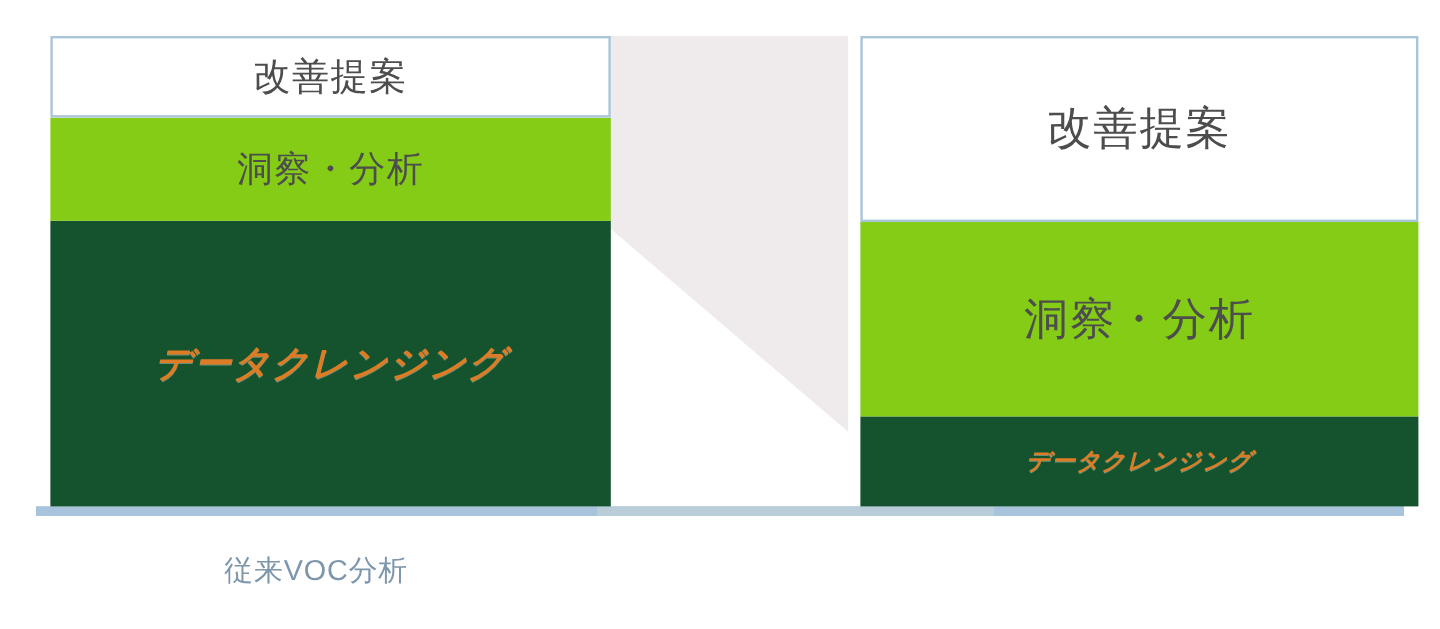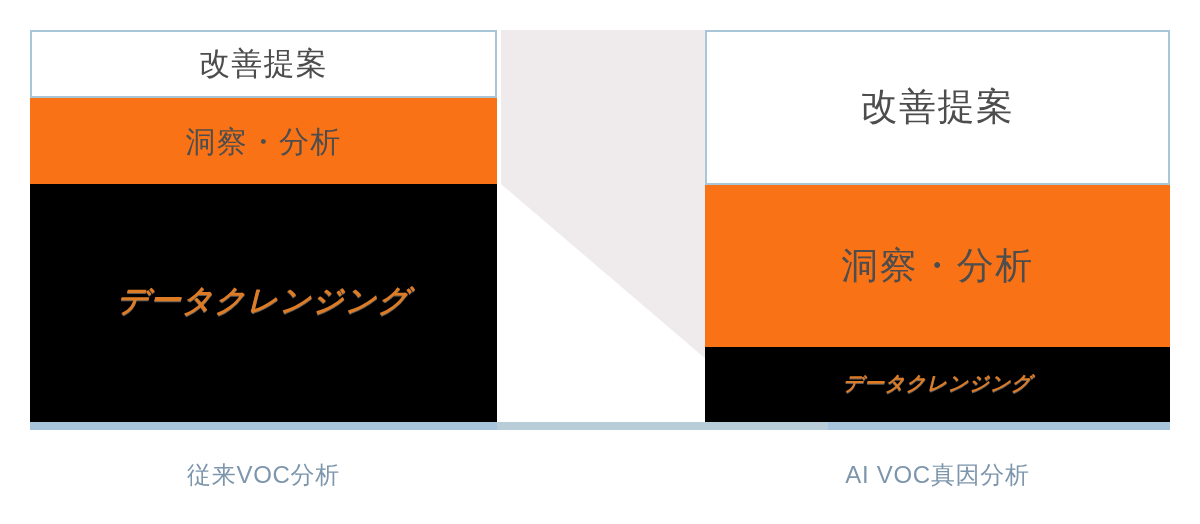--- a/index.html
+++ b/index.html
@@ -33,42 +33,41 @@
   }
 
   
   .panel {
     position: absolute;
     box-sizing: border-box;
   }
 
   .band {
     position: absolute;
-    left: 0;
+    left: 12px;
     width: 100%;
     box-sizing: border-box;
     display: flex;
     align-items: center;
     justify-content: center;
     text-align: center;
   }
 
   .band-proposal {
     background: #ffffff;
     border: 2px solid #a9c5d8;
     z-index: 3;
   }
   .band-insight {
-    background: #f97316;
+    background: #84cc16;
     z-index: 2;
   }
   .band-cleansing {
-    background: #000000;
+    background: #14532d;
     z-index: 1;
-    font-family: Liberation Mono, monospace;
   }
 
   .label-dark {
     color: #4d4d4d;
     font-weight: 400;
     letter-spacing: 0.04em;
     line-height: 1.1;
   }
 
   .label-orange {
@@ -175,15 +174,14 @@
     </div>
 
   </div>
 
   <div class="baseline">
     <div class="baseline-shade"></div>
   </div>
 
   <div class="caption" id="caption-left">従来VOC分析</div>
 
-  <div class="caption" id="caption-right">AI VOC真因分析</div>
 
 </div>
 
 </body></html>

